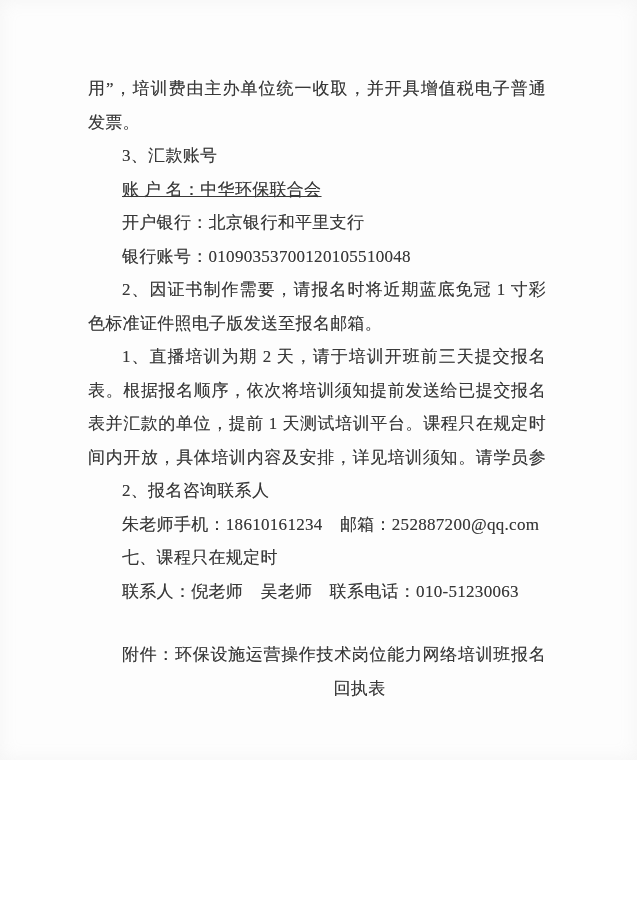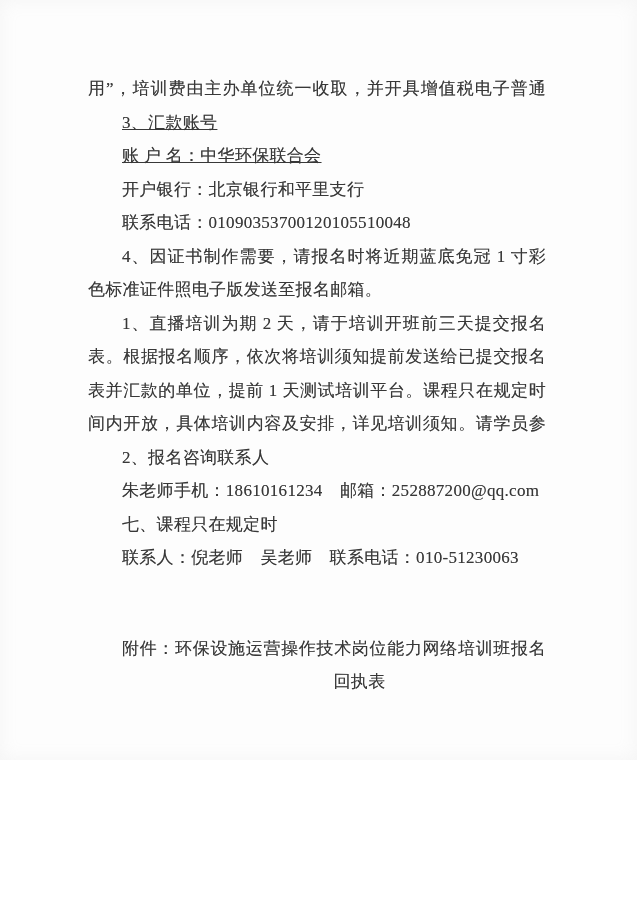--- a/index.html
+++ b/index.html
@@ -53,31 +53,32 @@
     pointer-events: none;
     box-shadow: inset 0 0 18px rgba(180,180,180,0.12);
   }
 </style>
 </head>
 <body>
 
 <div class="page">
   <div class="doc-body">
       <div class="line justify">用”，培训费由主办单位统一收取，并开具增值税电子普通</div>
-      <div class="line" style="padding-left: 2em; text-decoration: underline;">3、汇款账号</div>
+      <div class="line">发票。</div>
+      <div class="line" style="padding-left: 2em;">3、汇款账号</div>
       <div class="line" style="padding-left: 2em; text-decoration: underline;">账&nbsp;户&nbsp;名：中华环保联合会</div>
       <div class="line" style="padding-left: 2em;">开户银行：北京银行和平里支行</div>
-      <div class="line" style="padding-left: 2em;">联系电话：01090353700120105510048</div>
-      <div class="line justify" style="padding-left: 2em;">4、因证书制作需要，请报名时将近期蓝底免冠 1 寸彩</div>
+      <div class="line" style="padding-left: 2em;">银行账号：01090353700120105510048</div>
+      <div class="line justify" style="padding-left: 2em;">2、因证书制作需要，请报名时将近期蓝底免冠 1 寸彩</div>
       <div class="line">色标准证件照电子版发送至报名邮箱。</div>
       <div class="line justify" style="padding-left: 2em;">1、直播培训为期 2 天，请于培训开班前三天提交报名</div>
       <div class="line justify">表。根据报名顺序，依次将培训须知提前发送给已提交报名</div>
       <div class="line justify">表并汇款的单位，提前 1 天测试培训平台。课程只在规定时</div>
       <div class="line justify">间内开放，具体培训内容及安排，详见培训须知。请学员参</div>
       <div class="line" style="padding-left: 2em;">2、报名咨询联系人</div>
       <div class="line" style="padding-left: 2em;">朱老师手机：18610161234　邮箱：252887200@qq.com</div>
       <div class="line" style="padding-left: 2em;">七、课程只在规定时</div>
       <div class="line" style="padding-left: 2em;">联系人：倪老师　吴老师　联系电话：010-51230063</div>
-      <div class="line justify" style="padding-left: 2em; margin-top: 57px;">附件：环保设施运营操作技术岗位能力网络培训班报名</div>
+      <div class="line justify" style="padding-left: 2em; margin-top: 30px;">附件：环保设施运营操作技术岗位能力网络培训班报名</div>
       <div class="line" style="padding-left: 5em; text-align: center;">回执表</div>
     </div>
   <div class="footer">— 4 —</div>
 </div>
 
 </body></html>

